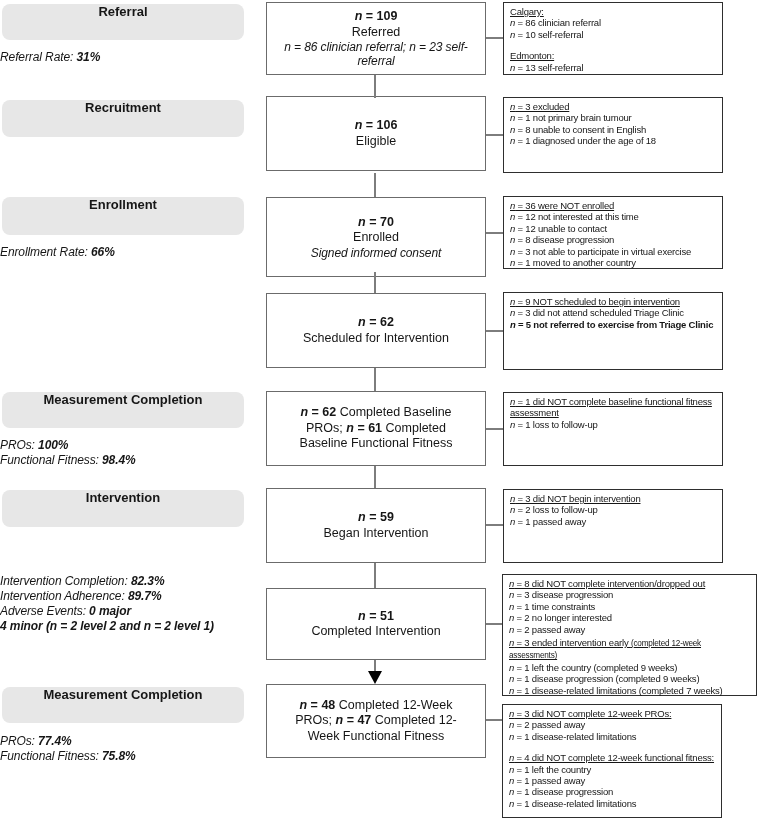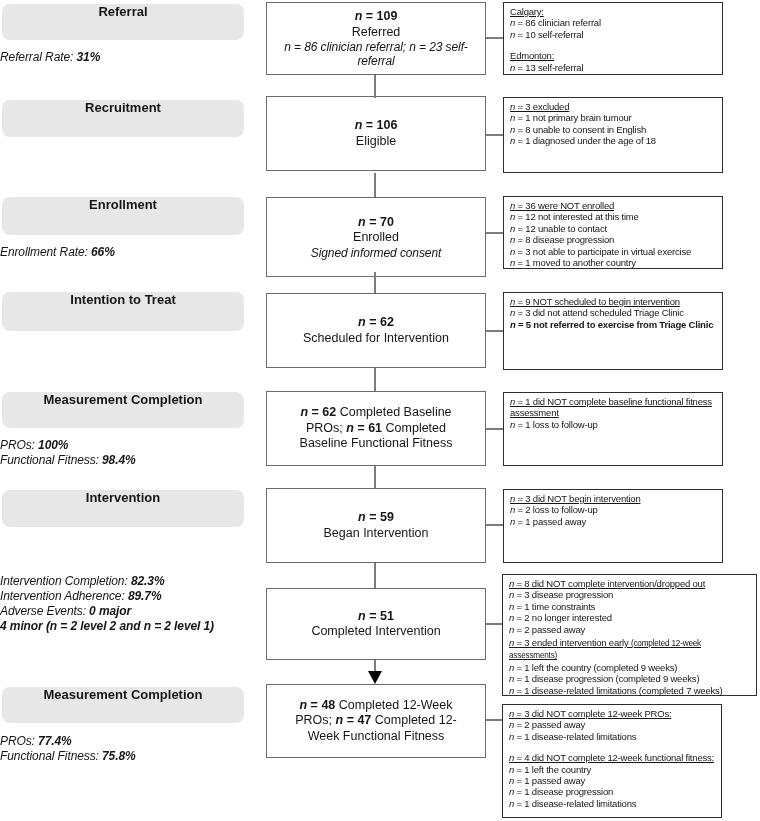--- a/index.html
+++ b/index.html
@@ -59,23 +59,20 @@
 
   <div class="stage-box" style="top:4px;height:36px">
       <span>Referral</span>
     </div>
   <div class="stage-box" style="top:100px;height:37px">
       <span>Recruitment</span>
     </div>
   <div class="stage-box" style="top:197px;height:38px">
       <span>Enrollment</span>
     </div>
-  <div class="stage-box" style="top:292px;height:39px">
-      <span>Intention to Treat</span>
-    </div>
   <div class="stage-box" style="top:392px;height:36px">
       <span>Measurement Completion</span>
     </div>
   <div class="stage-box" style="top:490px;height:37px">
       <span>Intervention</span>
     </div>
   <div class="stage-box" style="top:687px;height:36px">
       <span>Measurement Completion</span>
     </div>
 

